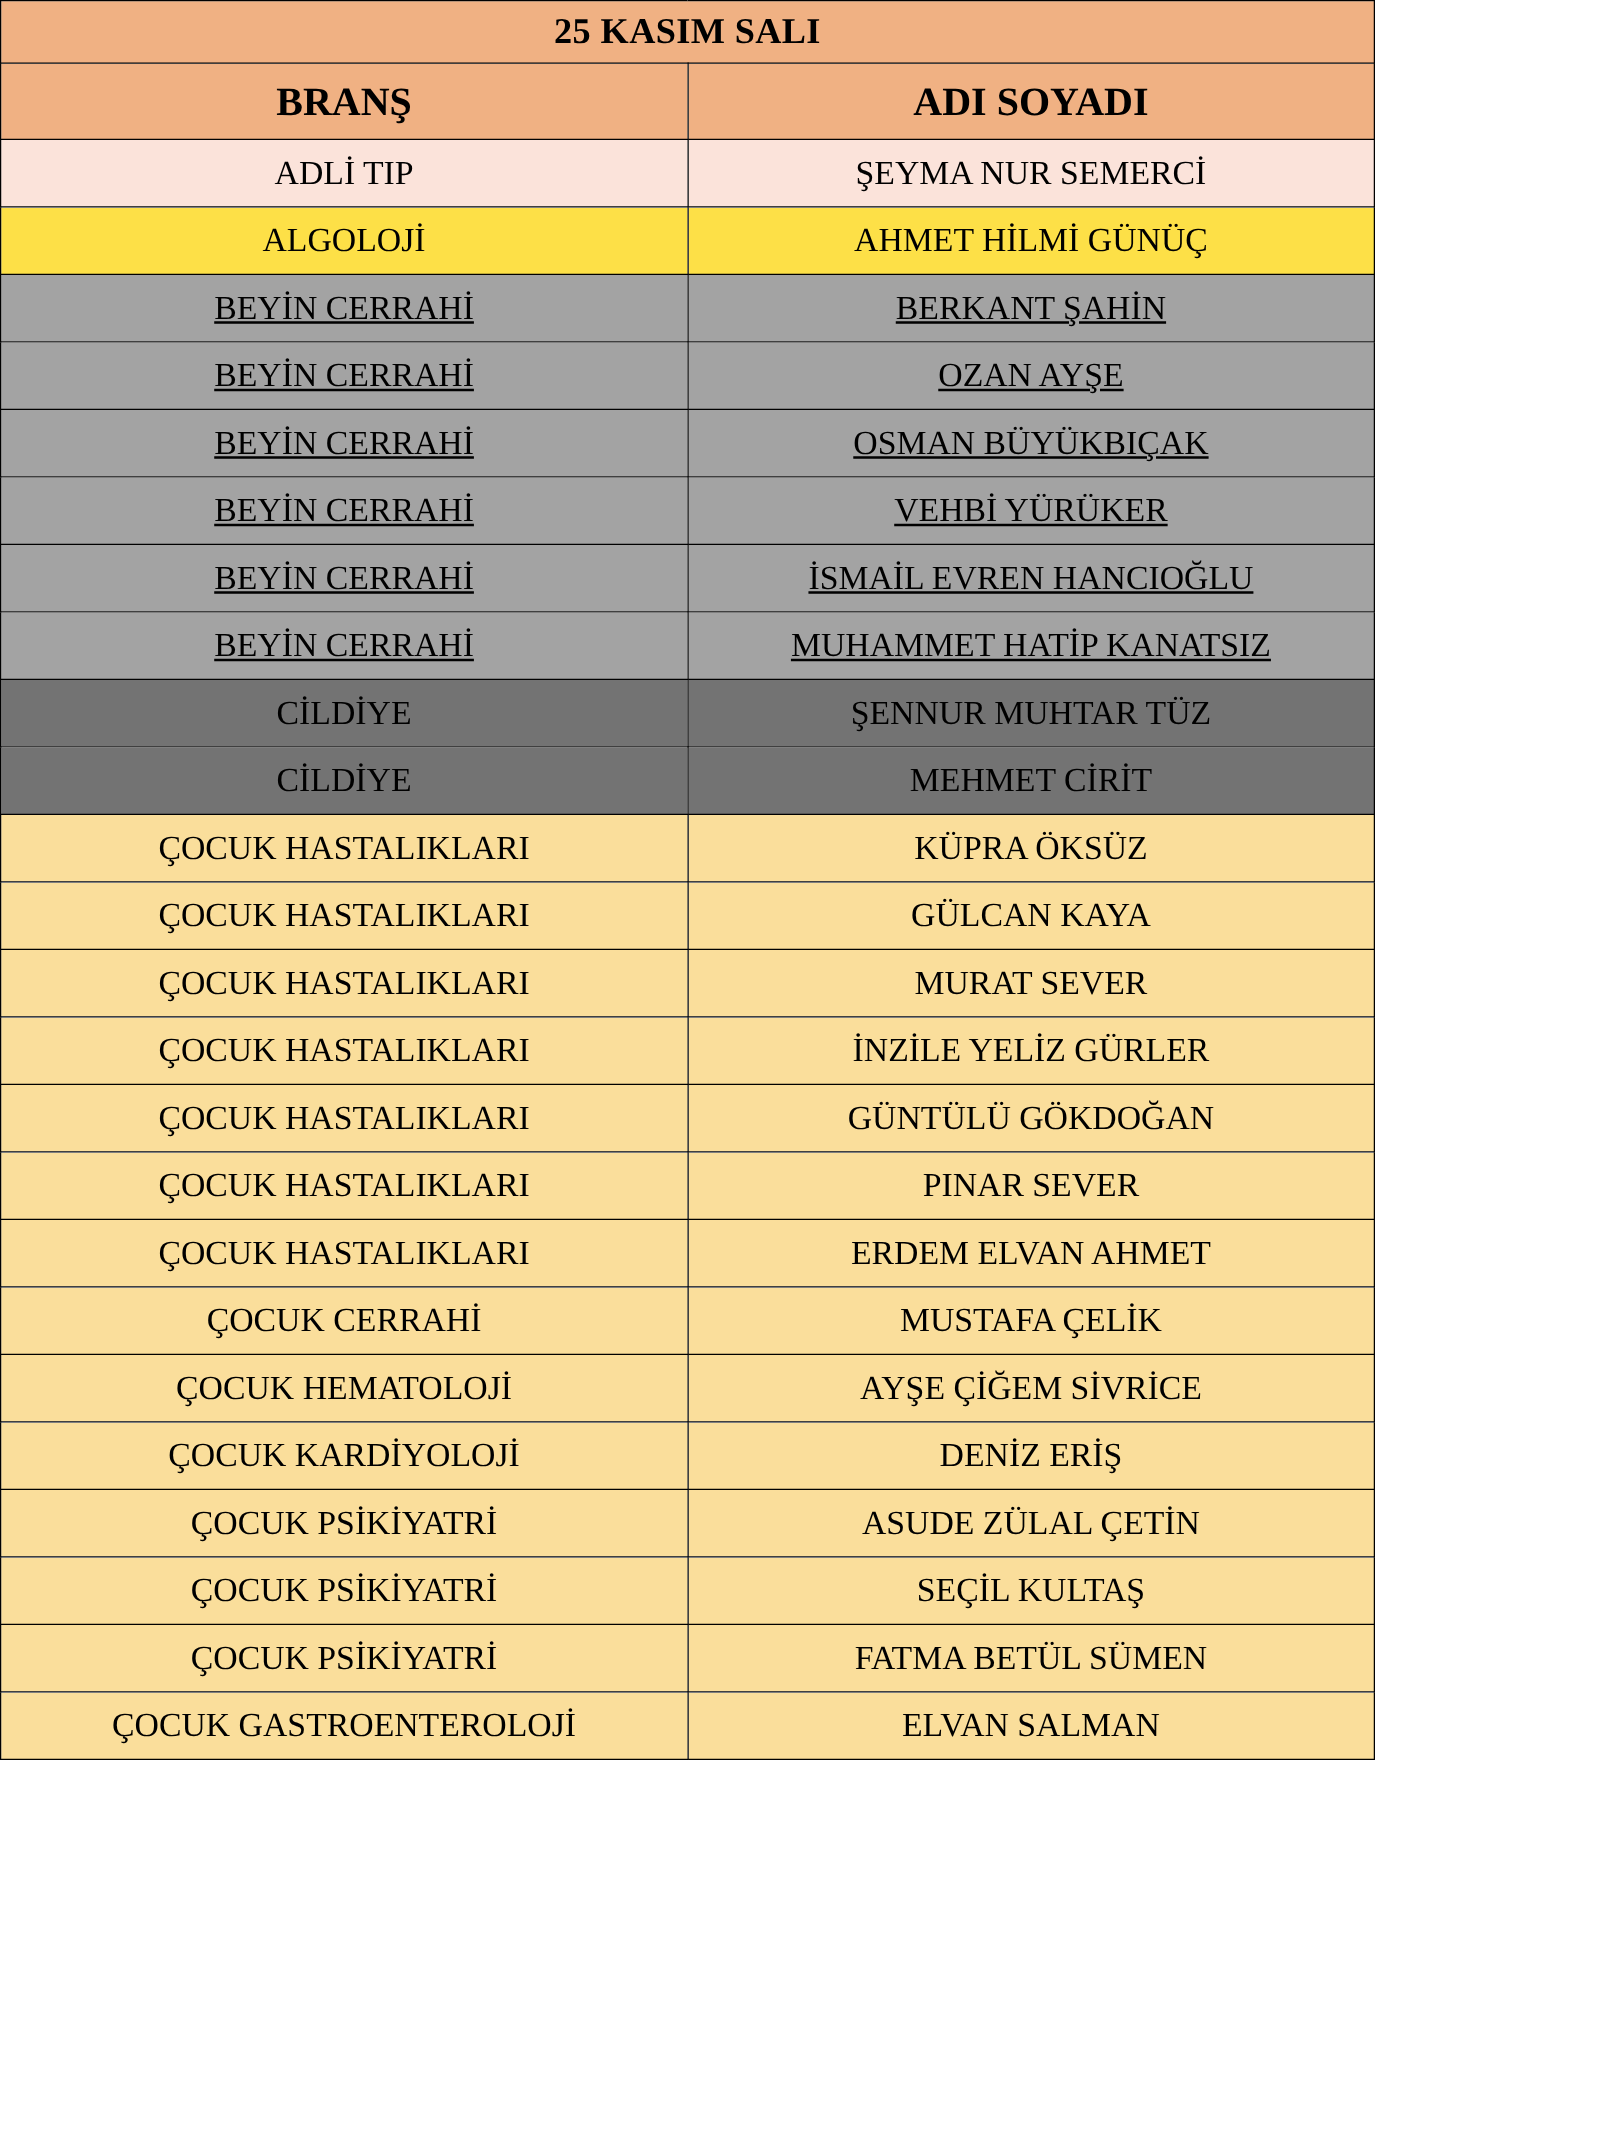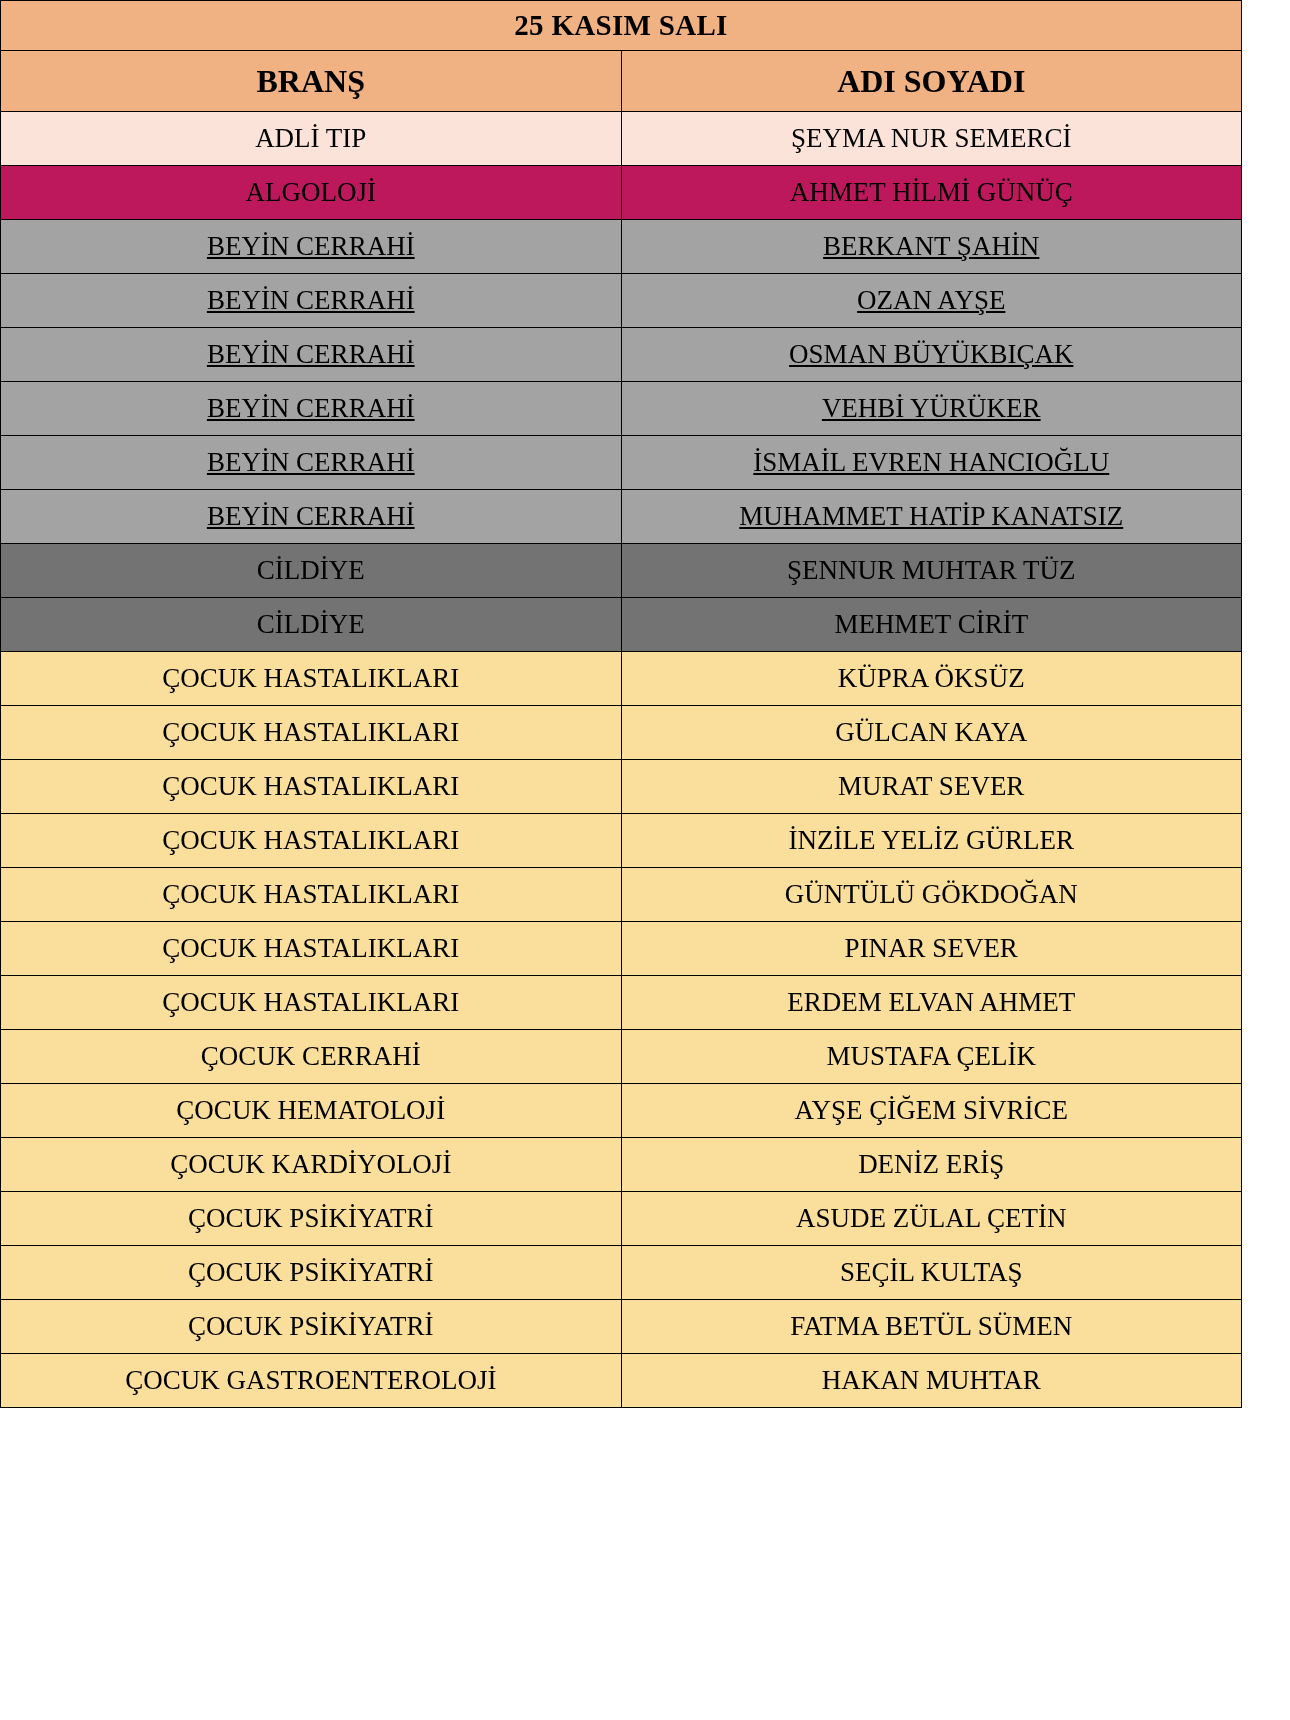--- a/index.html
+++ b/index.html
@@ -12,21 +12,21 @@
     font-family: "Liberation Serif", serif;
   }
   .sheet {
     width: 1290px;
     box-sizing: border-box;
     padding: 0 8px 0 0;
   }
   table.schedule {
     border-collapse: collapse;
     table-layout: fixed;
-    width: 1242px;
+    width: 1100px;
   }
   table.schedule td {
     border: 1px solid #000000;
     text-align: center;
     vertical-align: middle;
     font-size: 27px;
     line-height: 1.0;
     padding: 13px 4px 13px 4px;
     color: #000000;
     white-space: nowrap;
@@ -42,21 +42,21 @@
     background: #f0b183;
     padding: 10px 4px;
   }
   tr.header-row td {
     font-weight: bold;
     font-size: 32px;
     background: #f0b183;
     padding: 14px 4px;
   }
   tr.group-adli td    { background: #fbe3da; }
-  tr.group-algo td    { background: #be185d; }
+  tr.group-algo td    { background: #fde047; }
   tr.group-beyin td   { background: #a3a3a3; text-decoration: underline; }
   tr.group-cild td    { background: #737373; }
   tr.group-cocuk td   { background: #fade9b; }
   td.squeeze { font-size: 25px; letter-spacing: -0.4px; }
 </style>
 </head>
 <body>
 
 <div class="sheet">
   <table class="schedule">
@@ -155,17 +155,17 @@
         <tr class="group-cocuk">
           <td class="col-left">ÇOCUK PSİKİYATRİ</td>
           <td class="col-right">SEÇİL KULTAŞ</td>
         </tr>
         <tr class="group-cocuk">
           <td class="col-left">ÇOCUK PSİKİYATRİ</td>
           <td class="col-right">FATMA BETÜL SÜMEN</td>
         </tr>
         <tr class="group-cocuk">
           <td class="col-left">ÇOCUK GASTROENTEROLOJİ</td>
-          <td class="col-right">HAKAN MUHTAR</td>
+          <td class="col-right">ELVAN SALMAN</td>
         </tr>
       </tbody>
   </table>
 </div>
 
 </body></html>

